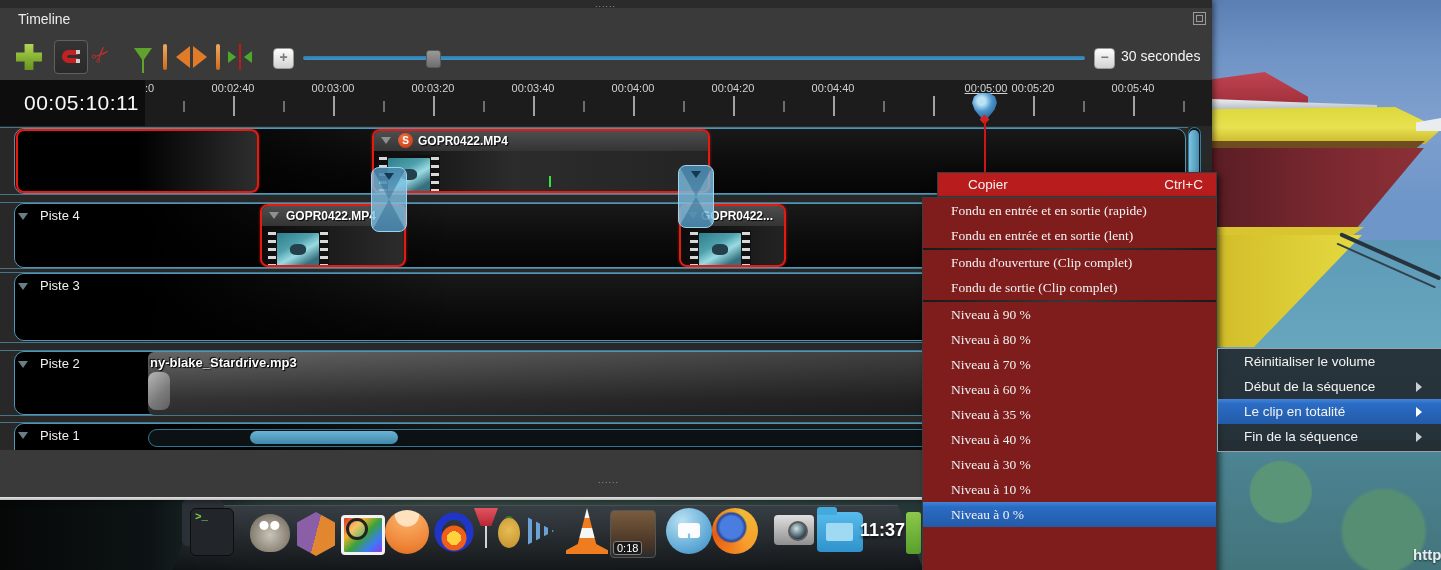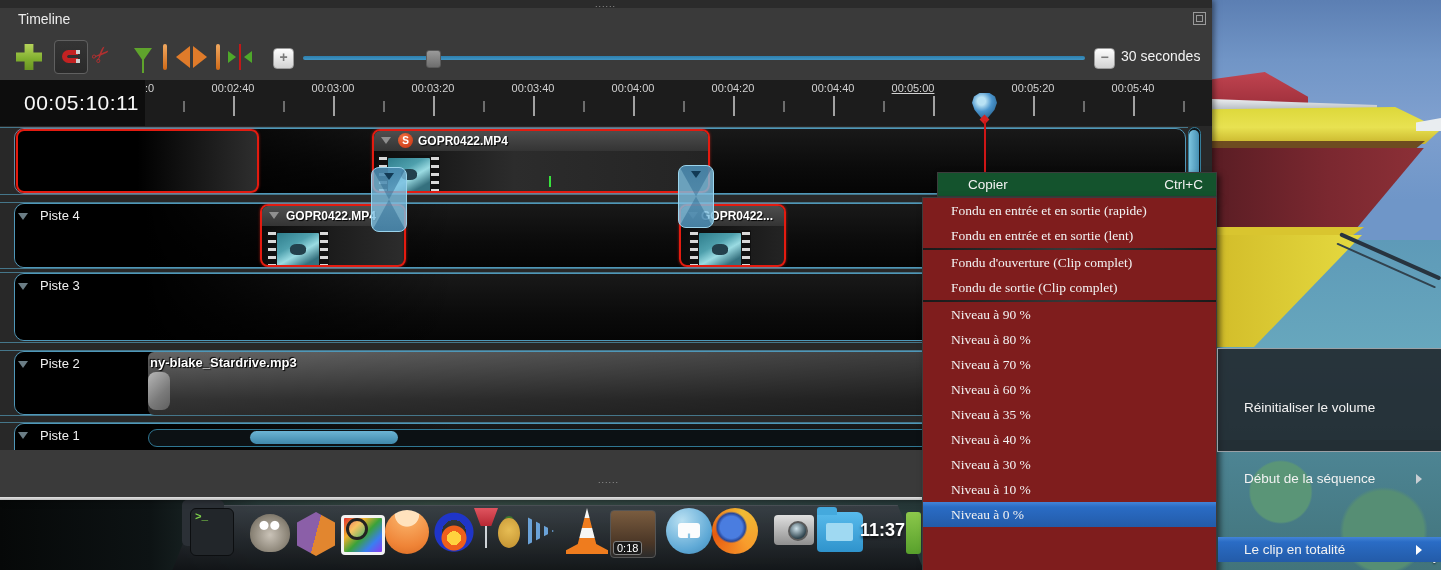--- a/index.html
+++ b/index.html
@@ -220,32 +220,32 @@
     background:linear-gradient(90deg,#7cc4df,#4790b4);z-index:5;}
   #hscroll{left:148px;top:429px;width:1038px;height:18px;background:#0c1114;border:1px solid #2f7692;
     border-radius:9px;box-sizing:border-box;z-index:6;}
   #hscroll-thumb{left:250px;top:431px;width:148px;height:13px;border-radius:7px;
     background:linear-gradient(180deg,#6cb4d4,#3f88ab);z-index:7;}
 
   #panel-bottom{left:0;top:450px;width:1212px;height:47px;background:#3a3a3a;}
   #bottom-line{left:0;top:497px;width:1212px;height:3px;background:linear-gradient(180deg,#e2e2e2,#b8b8b8);}
 
   
-  .menu{background:#14532d;border:1px solid #3c3c3c;box-shadow:3px 3px 6px rgba(0,0,0,.55);
+  .menu{background:#b91c1c;border:1px solid #3c3c3c;box-shadow:3px 3px 6px rgba(0,0,0,.55);
     color:#f2f2f2;font-size:13.5px;z-index:30;box-sizing:border-box;}
   #menu-copy{left:937px;top:172px;width:280px;height:25px;}
   #menu-copy .lbl{position:absolute;left:30px;top:4px;}
   #menu-copy .sc{position:absolute;right:13px;top:4px;}
   #menu-main{left:922px;top:197px;width:295px;height:439px;background:#7f1d1d;font-family:Liberation Serif, serif;}
   .mi{position:relative;height:25px;line-height:25px;padding-left:28px;}
   .mi-sep{height:2px;background:linear-gradient(90deg,#191919,#383838,#191919);}
   .mi.hl{background:linear-gradient(180deg,#4384d8,#2a6cc5 20%,#235ba8);}
   #submenu{left:1217px;top:348px;width:224px;height:104px;background:rgba(28,32,37,.85);
     border:1px solid #9aa0a6;border-right:none;color:#f2f2f2;font-size:13.5px;z-index:31;box-sizing:border-box;}
-  .smi{position:relative;height:25px;line-height:25px;padding-left:26px;margin-top:46px;}
+  .smi{position:relative;height:25px;line-height:25px;padding-left:26px;}
   .smi .arr{position:absolute;right:14px;top:8px;width:0;height:0;border:5px solid transparent;
     border-left:6px solid #c9ced3;}
   .smi.hl{background:linear-gradient(180deg,#4384d8,#2a6cc5 20%,#235ba8);}
   .smi.hl .arr{border-left-color:#fff;}
 </style>
 </head>
 <body>
 
 <div class="abs" id="wallpaper">
   <div class="abs water-top"></div>
@@ -321,21 +321,21 @@
     <div class="abs ticks-major"></div>
     <div class="abs ticks-minor"></div>
     <div class="abs rlabel first" style="left:145px;">:0</div>
     <div class="abs rlabel" style="left:233px;">00:02:40</div>
     <div class="abs rlabel" style="left:333px;">00:03:00</div>
     <div class="abs rlabel" style="left:433px;">00:03:20</div>
     <div class="abs rlabel" style="left:533px;">00:03:40</div>
     <div class="abs rlabel" style="left:633px;">00:04:00</div>
     <div class="abs rlabel" style="left:733px;">00:04:20</div>
     <div class="abs rlabel" style="left:833px;">00:04:40</div>
-    <div class="abs rlabel" style="left:913px;text-decoration:underline;">00:05:00</div>
+    <div class="abs rlabel" style="left:986px;text-decoration:underline;">00:05:00</div>
     <div class="abs rlabel" style="left:1033px;">00:05:20</div>
     <div class="abs rlabel" style="left:1133px;">00:05:40</div>
     <div class="abs" id="timecode">00:05:10:11</div>
   </div>
 
   <div class="abs" id="tracks">
     <div class="abs track-line" style="top:1px;"></div>
       <div class="abs track-line" style="top:68px;"></div>
     <div class="abs track-line" style="top:76px;"></div>
       <div class="abs track-line" style="top:142px;"></div>

